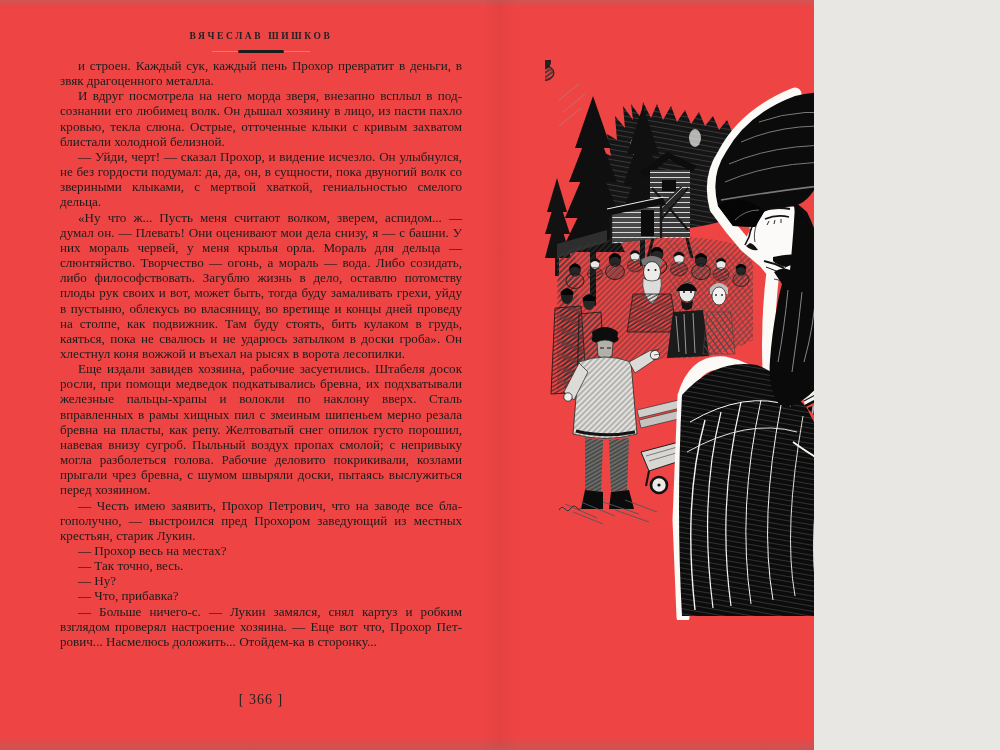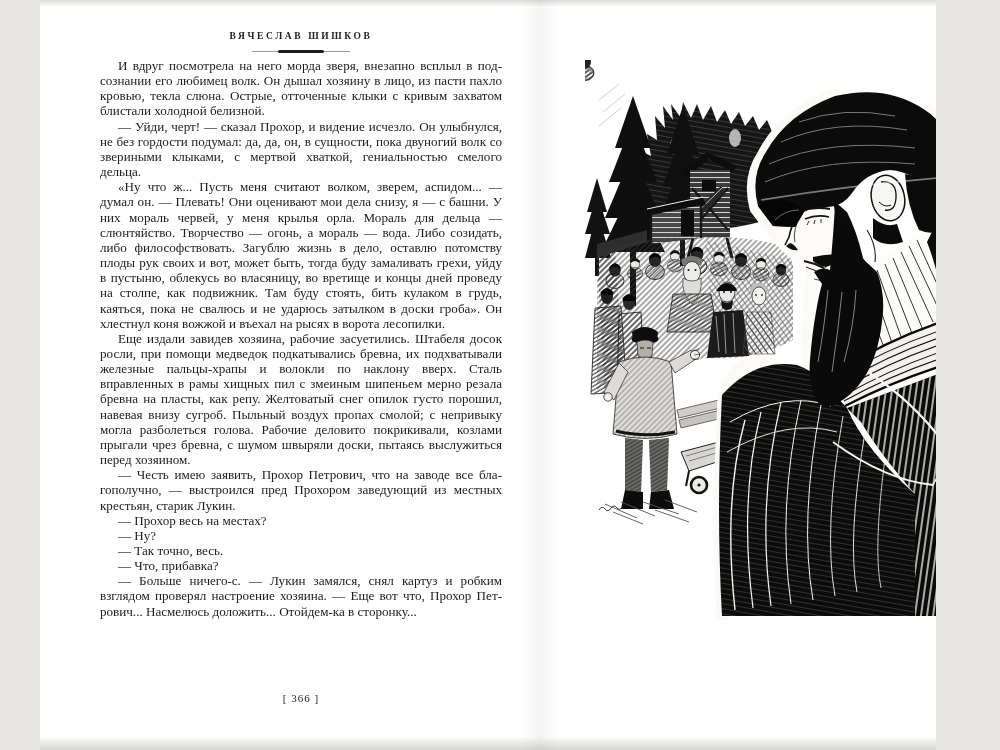--- a/index.html
+++ b/index.html
@@ -1,58 +1,59 @@
 <!DOCTYPE html>
 <html lang="ru"><head>
 <meta charset="utf-8">
 <style>
   html,body{margin:0;padding:0;background:#e8e7e4;}
-  .spread{position:relative;width:896px;height:750px;background:#ffffff;overflow:hidden;
-          font-family:"Liberation Serif","DejaVu Serif",serif;color:#1c1c1c;margin-left:40px;}
+  .spread{position:relative;width:814px;height:750px;background:#ef4444;overflow:hidden;
+          font-family:"Liberation Serif","DejaVu Serif",serif;color:#1c1c1c;}
   .photo-edge-top{position:absolute;left:0;top:0;width:100%;height:7px;
     background:linear-gradient(180deg,rgba(130,130,128,.28),rgba(130,130,128,0));pointer-events:none;}
   .photo-edge-bottom{position:absolute;left:0;bottom:0;width:100%;height:14px;
     background:linear-gradient(0deg,rgba(120,120,118,.30),rgba(120,120,118,0));pointer-events:none;}
   .gutter{position:absolute;left:482px;top:0;width:36px;height:100%;
     background:linear-gradient(90deg,rgba(0,0,0,0),rgba(0,0,0,.045),rgba(0,0,0,0));pointer-events:none;}
   .running-header{position:absolute;left:60px;top:31px;width:402px;text-align:center;
     font-size:9.5px;font-weight:bold;letter-spacing:2.6px;color:#222;white-space:nowrap;}
   .header-rule{position:absolute;left:212px;top:50px;width:98px;height:3px;}
   .header-rule .thin{position:absolute;left:0;top:1px;width:100%;height:1px;background:#9a9a98;}
   .header-rule .thick{position:absolute;left:26px;top:0;width:46px;height:3px;background:#1b1b1b;border-radius:2px;}
   .text-column{position:absolute;left:60px;top:58px;width:402px;
     font-size:13.1px;line-height:15.15px;text-align:justify;}
   .text-column p{margin:0;text-indent:18px;hyphens:manual;}
   .page-number{position:absolute;left:60px;top:692px;width:402px;text-align:center;
-    font-size:11px;letter-spacing:1px;color:#222;}
+    font-size:14px;letter-spacing:1px;color:#222;}
   figure.illustration{position:absolute;left:545px;top:60px;width:410px;height:560px;margin:0;}
   figure.illustration svg{display:block;width:100%;height:100%;}
 </style>
 </head>
 <body>
 
 <div class="spread">
   <div class="photo-edge-top"></div>
   <div class="gutter"></div>
 
   <div>
     <div class="running-header">ВЯЧЕСЛАВ ШИШКОВ</div>
     <div class="header-rule">
       <div class="thin"></div>
       <div class="thick"></div>
     </div>
     <div class="text-column">
+        <p>и строен. Каждый сук, каждый пень Прохор превратит в деньги, в звяк драгоценного металла.</p>
         <p>И вдруг посмотрела на него морда зверя, внезапно всплыл в под­сознании его любимец волк. Он дышал хозяину в лицо, из пасти пахло кровью, текла слюна. Острые, отточенные клыки с кривым за­хватом блистали холодной белизной.</p>
         <p>— Уйди, черт! — сказал Прохор, и видение исчезло. Он улыб­нулся, не без гордости подумал: да, да, он, в сущности, пока двуно­гий волк со звериными клыками, с мертвой хваткой, гениальностью смелого дельца.</p>
         <p>«Ну что ж... Пусть меня считают волком, зверем, аспидом... — думал он. — Плевать! Они оценивают мои дела снизу, я — с башни. У них мораль червей, у меня крылья орла. Мораль для дельца — слюнтяйство. Творчество — огонь, а мораль — вода. Либо созидать, либо философствовать. Загублю жизнь в дело, оставлю потомству плоды рук своих и вот, может быть, тогда буду замаливать грехи, уйду в пустыню, облекусь во власяницу, во вретище и концы дней проведу на столпе, как подвижник. Там буду стоять, бить кулаком в грудь, каяться, пока не свалюсь и не ударюсь затылком в доски гроба». Он хлестнул коня вожжой и въехал на рысях в ворота лесо­пилки.</p>
         <p>Еще издали завидев хозяина, рабочие засуетились. Штабеля до­сок росли, при помощи медведок подкатывались бревна, их подхва­тывали железные пальцы-храпы и волокли по наклону вверх. Сталь вправленных в рамы хищных пил с змеиным шипеньем мерно ре­зала бревна на пласты, как репу. Желтоватый снег опилок густо по­рошил, навевая внизу сугроб. Пыльный воздух пропах смолой; с не­привыку могла разболеться голова. Рабочие деловито покрикива­ли, козлами прыгали чрез бревна, с шумом швыряли доски, пытаясь выслужиться перед хозяином.</p>
         <p>— Честь имею заявить, Прохор Петрович, что на заводе все бла­гополучно, — выстроился пред Прохором заведующий из местных крестьян, старик Лукин.</p>
         <p>— Прохор весь на местах?</p>
+        <p>— Так точно, весь.</p>
         <p>— Ну?</p>
-        <p>— Так точно, весь.</p>
         <p>— Что, прибавка?</p>
         <p>— Больше ничего-с. — Лукин замялся, снял картуз и робким взглядом проверял настроение хозяина. — Еще вот что, Прохор Пет­рович... Насмелюсь доложить... Отойдем-ка в сторонку...</p>
       </div>
     <div class="page-number">[ 366 ]</div>
   </div>
 
   <figure class="illustration" aria-label="Гравюра: Прохор в картузе в профиль на фоне лесопилки, тайги и толпы рабочих">
   <svg viewBox="0 0 410 560" xmlns="http://www.w3.org/2000/svg">
     <defs>
       <pattern id="hA" width="4" height="4" patternUnits="userSpaceOnUse" patternTransform="rotate(45)">

